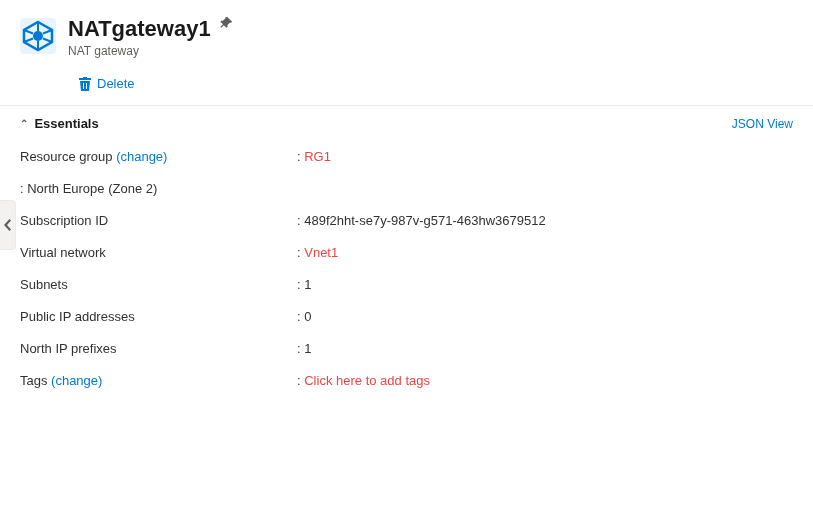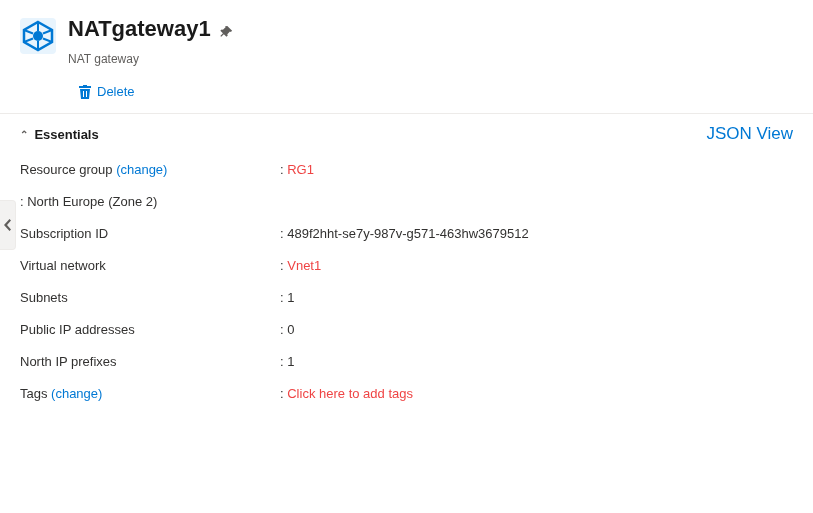--- a/index.html
+++ b/index.html
@@ -28,32 +28,32 @@
       margin-top: 2px;
     }
     .header-text {
       flex: 1;
     }
     .header-title {
       font-size: 22px;
       font-weight: 600;
       color: #1a1a1a;
       display: flex;
-      align-items: flex-end;
+      align-items: flex-start;
       gap: 8px;
     }
     .pin-icon {
       color: #605e5c;
       font-size: 14px;
       cursor: pointer;
     }
     .header-subtitle {
       font-size: 12px;
       color: #605e5c;
-      margin-top: 10px;
+      margin-top: 2px;
     }
     .toolbar {
       display: flex;
       align-items: center;
       gap: 3px;
       padding: 6px 20px 10px 72px;
     }
     .toolbar-btn {
       display: flex;
       align-items: center;
@@ -89,31 +89,32 @@
       align-items: center;
       gap: 6px;
     }
     .chevron-icon {
       font-size: 10px;
       color: #605e5c;
     }
     .json-view-link {
       color: #0078d4;
       text-decoration: none;
-      font-size: 17px;
+      font-size: 12px;
       cursor: pointer;
     }
     .properties-grid {
       padding: 0 20px 20px 20px;
     }
     .property-row {
       display: flex;
       align-items: baseline;
       padding: 8px 0;
       border-bottom: 1px solid transparent;
+      gap: 17px;
     }
     .property-label {
       width: 260px;
       flex-shrink: 0;
       color: #323130;
       font-size: 13px;
     }
     .property-label .change-link {
       color: #0078d4;
       cursor: pointer;

